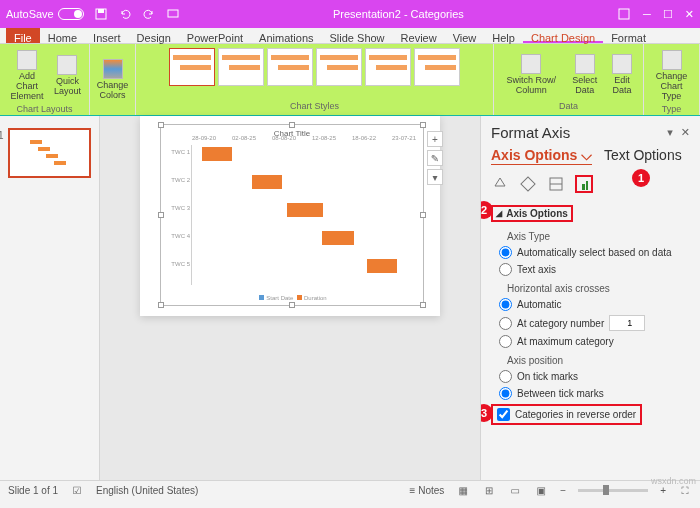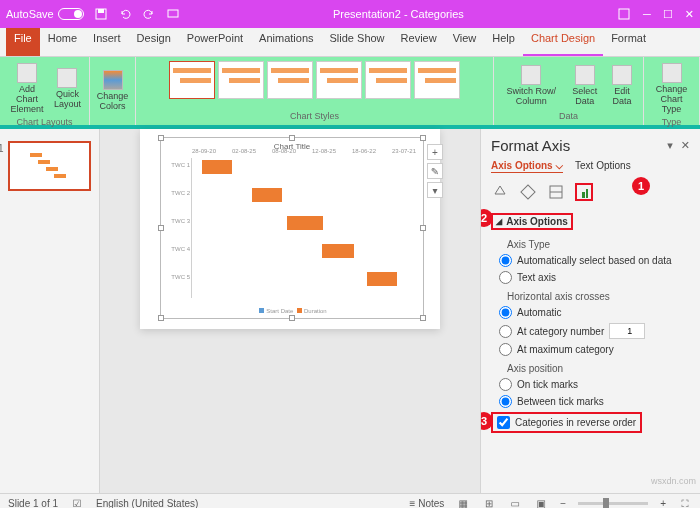--- a/index.html
+++ b/index.html
@@ -5,25 +5,25 @@
 *{box-sizing:border-box;margin:0;padding:0;font-family:"Segoe UI",Arial,sans-serif}
 body{width:700px;height:508px;background:#f3f3f3;position:relative;overflow:hidden;font-size:11px}
 .titlebar{height:28px;background:#d946ef;color:#fff;display:flex;align-items:center;padding:0 6px;font-size:11px}
 .titlebar .left{display:flex;gap:10px;align-items:center}
 .titlebar .center{flex:1;text-align:center}
 .titlebar .right{display:flex;gap:12px;align-items:center}
 .autosave{display:flex;align-items:center;gap:4px}
 .toggle{width:26px;height:12px;border:1px solid #fff;border-radius:7px;position:relative}
 .toggle::after{content:"";width:8px;height:8px;background:#fff;border-radius:50%;position:absolute;right:1px;top:1px}
 .qat-icon{width:14px;height:14px;display:flex;align-items:center;justify-content:center}
-.ribbon-tabs{height:29px;background:#f3f3f3;border-bottom:1px solid #d4d4d4;display:flex;padding-left:6px;font-size:11px}
+.ribbon-tabs{height:16px;background:#f3f3f3;border-bottom:1px solid #d4d4d4;display:flex;padding-left:6px;font-size:11px}
 .ribbon-tabs .tab{padding:4px 8px;color:#404040;cursor:pointer}
 .ribbon-tabs .tab.file{background:#D24726;color:#fff}
 .ribbon-tabs .tab.active{color:#D24726;border-bottom:2px solid #d946ef}
-.ribbon{height:72px;background:#86efac;border-bottom:4px solid #14b8a6;display:flex}
+.ribbon{height:72px;background:#bef264;border-bottom:1px solid #14b8a6;display:flex}
 .ribbon-group{border-right:1px solid #e0e0e0;padding:4px 6px;display:flex;flex-direction:column;align-items:center;justify-content:space-between}
 .ribbon-group .gtitle{font-size:9px;color:#666}
 .ribbon-btns{display:flex;gap:4px;flex:1;align-items:center}
 .rbtn{display:flex;flex-direction:column;align-items:center;gap:2px;padding:2px;font-size:9px;color:#404040;text-align:center;line-height:1.1}
 .rbtn .ico{width:20px;height:20px;background:#e8e8e8;border:1px solid #bbb}
 .styles{display:flex;gap:3px;align-items:center;overflow:hidden}
 .style-thumb{width:46px;height:38px;border:1px solid #ccc;background:#fff;position:relative}
 .style-thumb.sel{border:1px solid #D24726}
 .style-thumb::before{content:"";position:absolute;left:3px;top:6px;right:3px;height:5px;background:#f4a15d}
 .style-thumb::after{content:"";position:absolute;left:10px;top:16px;right:3px;height:5px;background:#f4a15d}
@@ -46,21 +46,21 @@
 .ylbl{position:absolute;left:-26px;font-size:6px;color:#999;width:24px;text-align:right}
 .xlbl{position:absolute;top:-10px;font-size:6px;color:#999}
 .bar{position:absolute;background:#ED7D31;height:14px}
 .legend{position:absolute;bottom:4px;left:0;right:0;text-align:center;font-size:6px;color:#999}
 .legend .sq{display:inline-block;width:5px;height:5px;margin:0 2px}
 .chart-tools{position:absolute;right:-20px;top:6px;display:flex;flex-direction:column;gap:3px}
 .ctool{width:16px;height:16px;border:1px solid #ccc;background:#fff;display:flex;align-items:center;justify-content:center;font-size:10px;color:#666}
 .format-pane{width:220px;background:#f3f3f3;border-left:1px solid #d4d4d4;display:flex;flex-direction:column}
 .fp-head{padding:8px 10px 4px;display:flex;justify-content:space-between;align-items:center}
 .fp-title{font-size:15px;color:#333;font-weight:400}
-.fp-tabs{padding:2px 10px 6px;display:flex;gap:12px;font-size:10px}
+.fp-tabs{padding:2px 10px 6px;display:flex;gap:12px;font-size:14px}
 .fp-tabs .t{color:#333}
 .fp-tabs .t.active{color:#D24726;border-bottom:1px solid #D24726;font-weight:600}
 .fp-icons{padding:4px 10px;display:flex;gap:10px;align-items:center;position:relative}
 .fp-ico{width:18px;height:18px;display:flex;align-items:center;justify-content:center;color:#666}
 .fp-ico.active{color:#2E8B2E}
 .callout{position:absolute;width:18px;height:18px;background:#E81123;color:#fff;border-radius:50%;display:flex;align-items:center;justify-content:center;font-size:11px;font-weight:bold;z-index:10}
 .red-box{border:2px solid #E81123;padding:1px 3px}
 .fp-body{flex:1;overflow:auto;padding:4px 10px;font-size:10px;color:#333}
 .section-head{display:flex;align-items:center;gap:4px;font-weight:600;margin:4px 0}
 .section-head .tri{font-size:8px}

